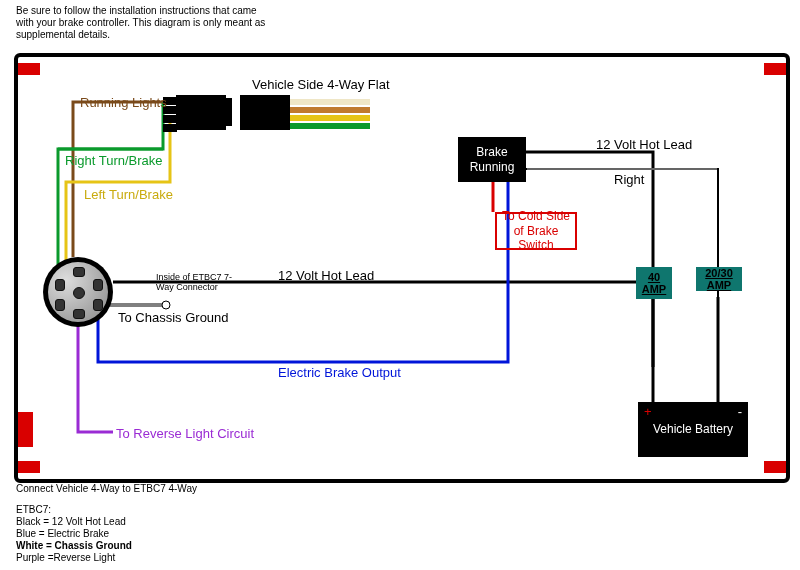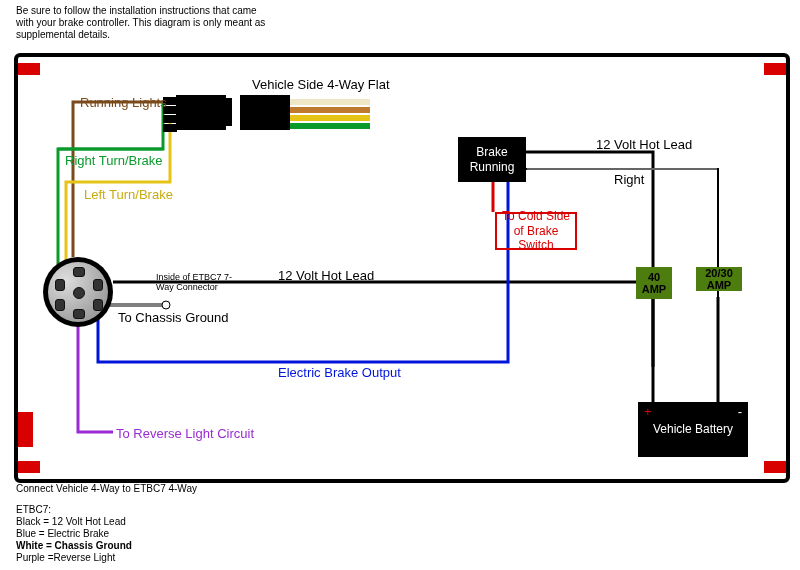--- a/index.html
+++ b/index.html
@@ -27,23 +27,23 @@
 
   .lbl { position:absolute; font-size:13px; font-weight:500; }
   .lbl.small { font-size:9px; }
 
   .box {
     position:absolute; background:#000; color:#fff;
     font-size:12px; text-align:center; display:flex;
     align-items:center; justify-content:center; line-height:1.2;
   }
   .amp {
-    position:absolute; background:#4d7c0f; color:#000;
+    position:absolute; background:#0f766e; color:#000;
     font-size:11px; font-weight:600; text-align:center;
-    display:flex; align-items:center; justify-content:center; line-height:1.1;
+    display:flex; align-items:center; justify-content:center; line-height:1.1;text-decoration:underline;
   }
   .redbox {
     position:absolute; border:2px solid #d90000; color:#d90000;
     font-size:12px; text-align:center; display:flex;
     align-items:center; justify-content:center; line-height:1.2;margin-left:40px;
   }
 
   svg.wires { position:absolute; left:0; top:0; }
 
   

